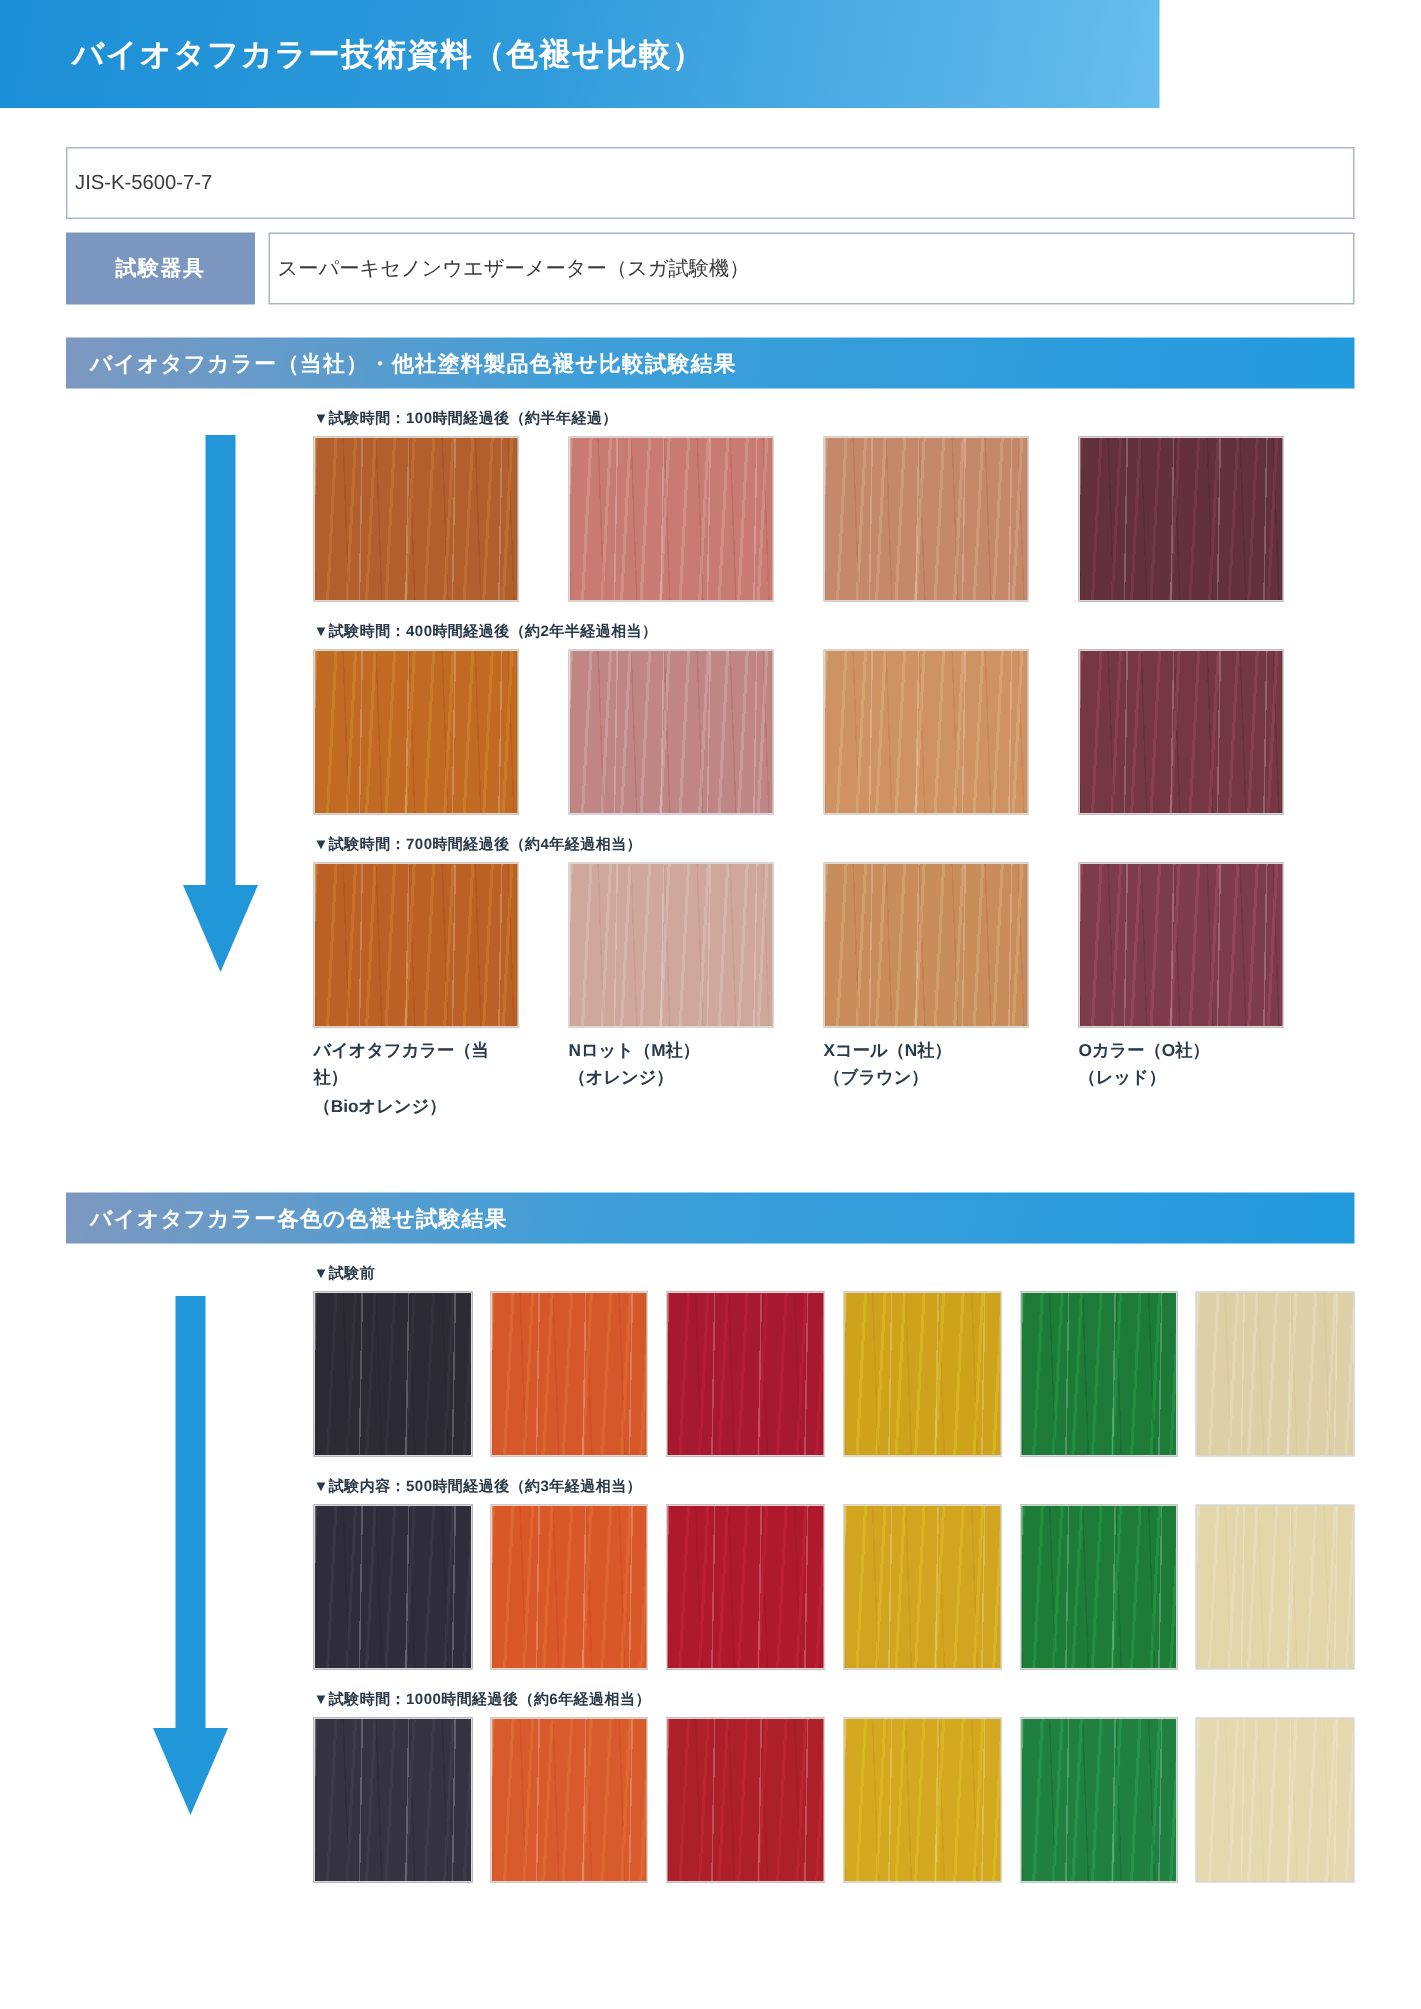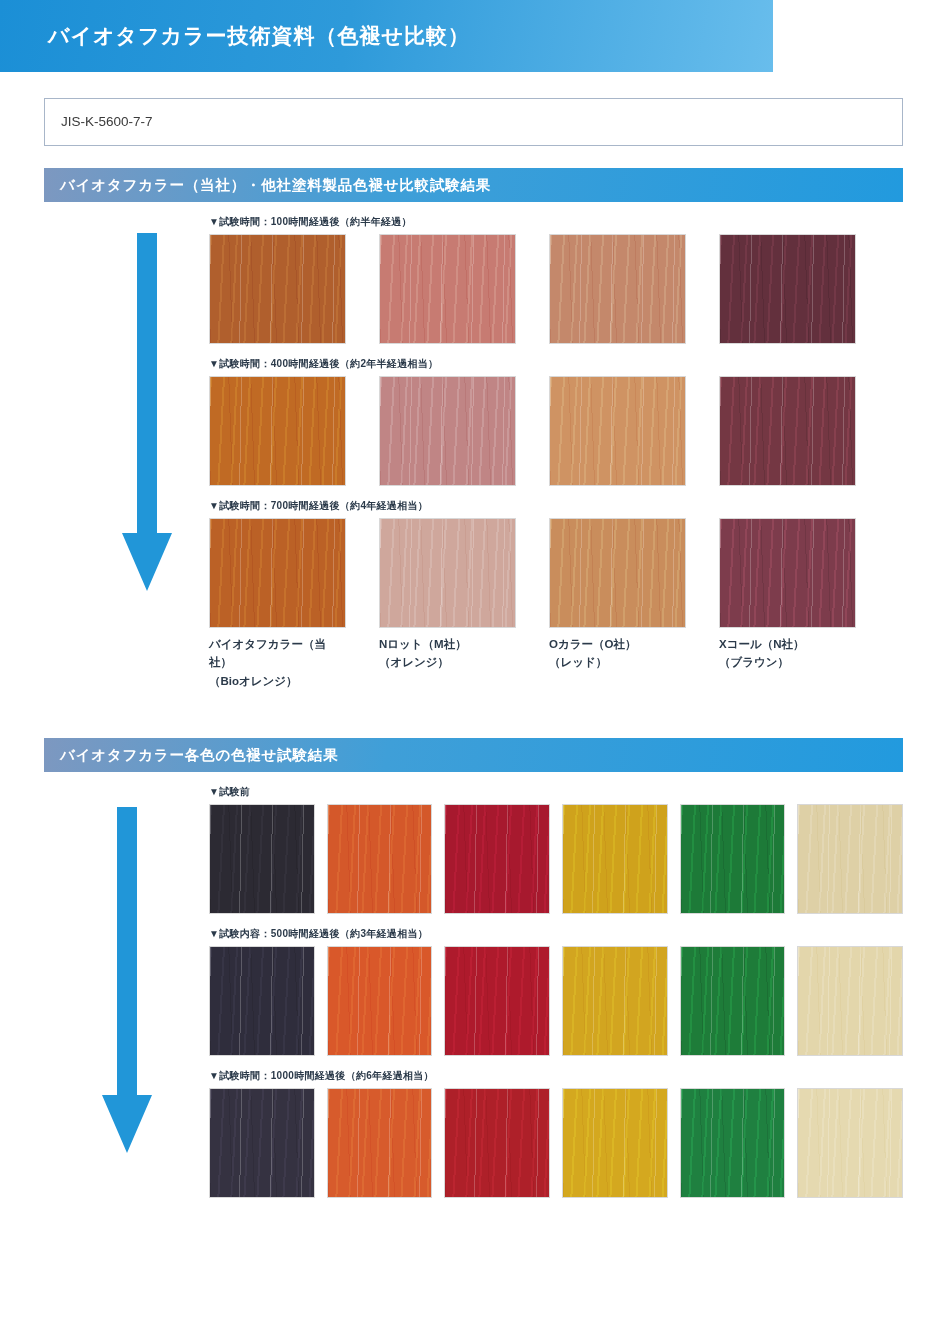--- a/index.html
+++ b/index.html
@@ -50,21 +50,21 @@
   }
   .spec-value {
     flex: 1;
     border: 1px solid #a8b6c9;
     background: #ffffff;
     color: #3a3a3a;
     font-size: 13.5px;
     display: flex;
     flex-direction: column;
     justify-content: center;
-    padding: 0 16px;
+    padding: 0 5px;
     line-height: 1.75;
   }
   .row-h1 .spec-label, .row-h1 .spec-value { height: 48px; }
   .row-h2 .spec-label, .row-h2 .spec-value { height: 48px; }
   .row-h3 .spec-label, .row-h3 .spec-value { height: 64px; }
 
   
   .section-bar {
     margin: 22px 44px 0 44px;
     height: 34px;
@@ -145,20 +145,26 @@
 <body>
 
 <div class="page-header">
   <h1>バイオタフカラー技術資料（色褪せ比較）</h1>
 </div>
 
 <div class="spec-table">
   <div class="spec-row row-h1">
     <div class="spec-value">
       <div>JIS-K-5600-7-7</div>
+    </div>
+  </div>
+  <div class="spec-row row-h2">
+    <div class="spec-label">試験器具</div>
+    <div class="spec-value">
+      <div>スーパーキセノンウエザーメーター（スガ試験機）</div>
     </div>
   </div>
 </div>
 
 <div class="section-bar">
   <span>バイオタフカラー（当社）・他社塗料製品色褪せ比較試験結果</span>
 </div>
 
 <div class="block">
   <div class="arrow" style="top:18px;">
@@ -232,26 +238,26 @@
     <div class="captions">
       <div class="caption">
         <span>バイオタフカラー（当社）</span>
         <span class="sub">（Bioオレンジ）</span>
       </div>
       <div class="caption">
         <span>Nロット（M社）</span>
         <span class="sub">（オレンジ）</span>
       </div>
       <div class="caption">
+        <span>Xコール（N社）</span>
+        <span class="sub">（ブラウン）</span>
+      </div>
+      <div class="caption">
         <span>Oカラー（O社）</span>
         <span class="sub">（レッド）</span>
-      </div>
-      <div class="caption">
-        <span>Xコール（N社）</span>
-        <span class="sub">（ブラウン）</span>
       </div>
     </div>
   </div>
 </div>
 
 <div class="spacer"></div>
 
 <div class="section-bar">
   <span>バイオタフカラー各色の色褪せ試験結果</span>
 </div>

